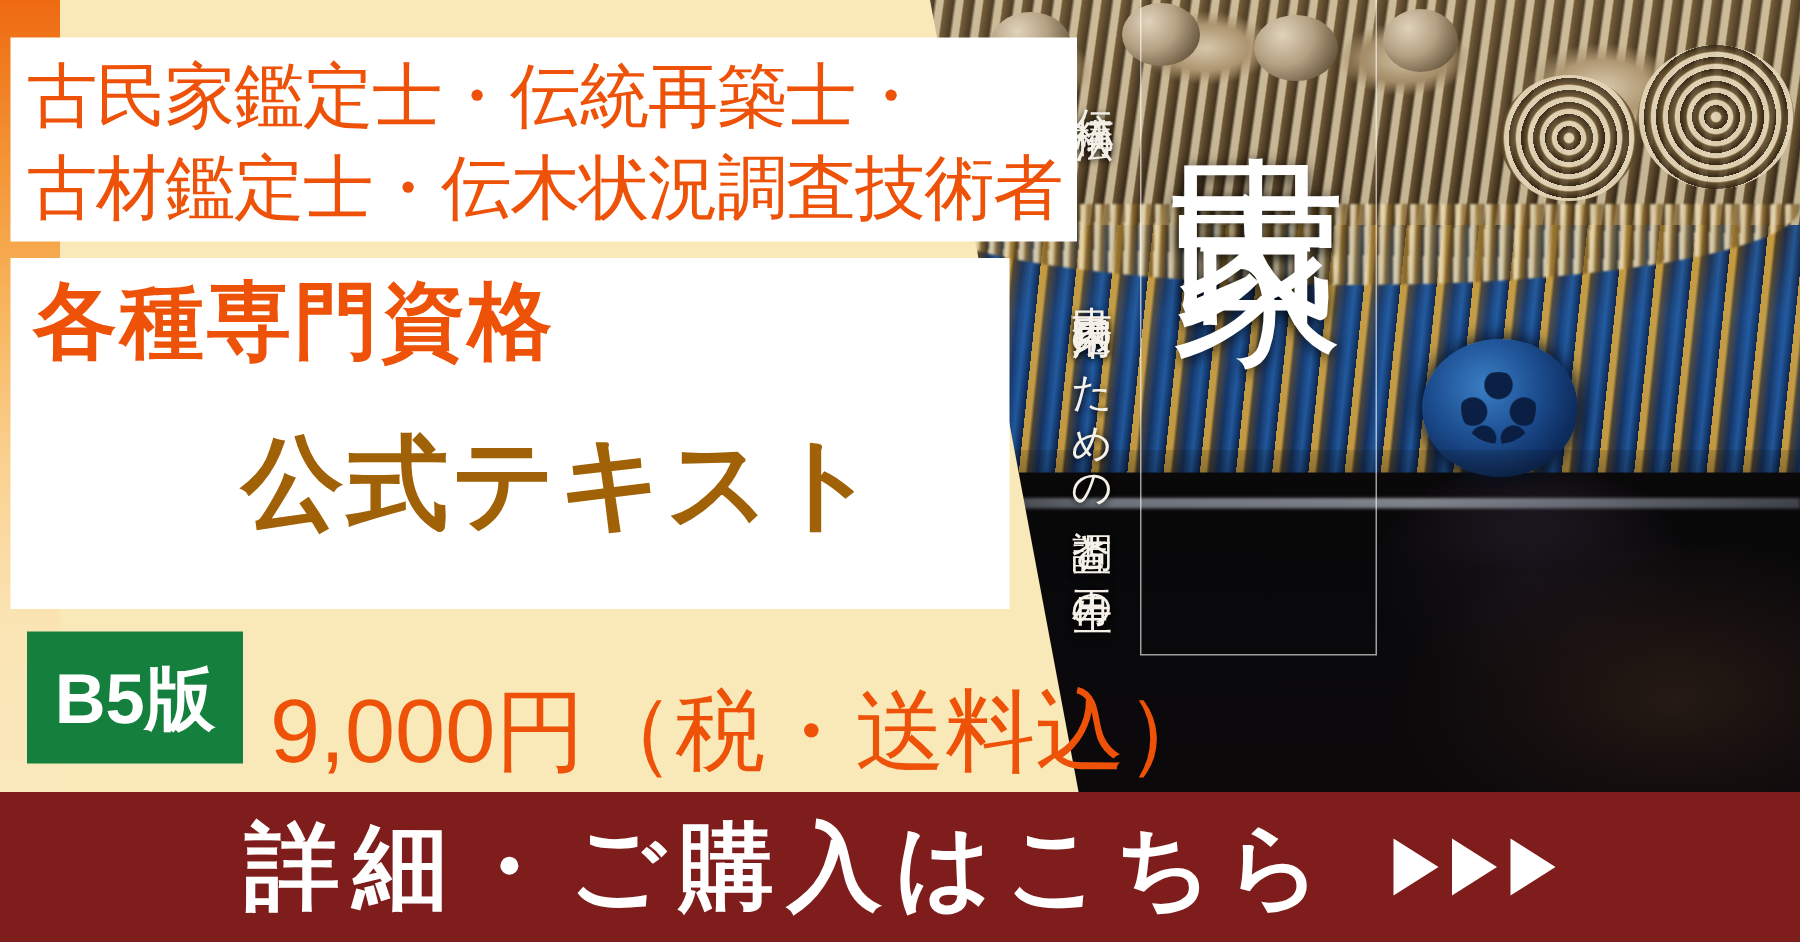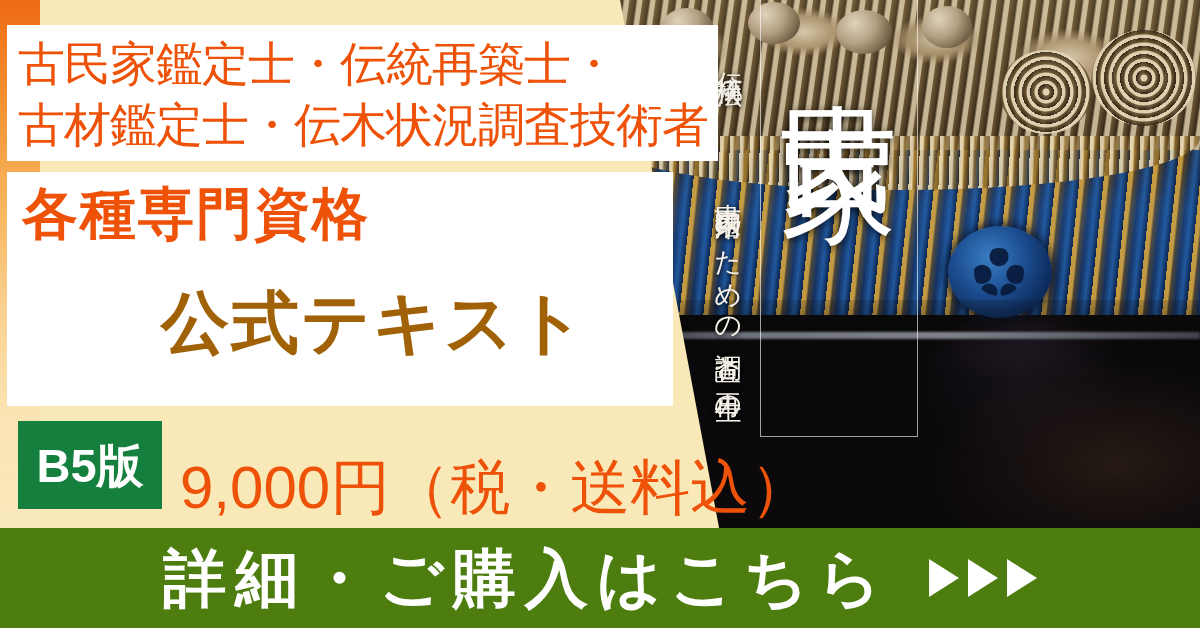--- a/index.html
+++ b/index.html
@@ -136,21 +136,21 @@
   .size-badge span{
     color:#fff;font-size:47px;font-weight:700;letter-spacing:0;line-height:1;
   }
   .price{
     position:absolute;left:180px;top:430px;
     font-size:60px;color:#ee5208;letter-spacing:0;line-height:1.2;white-space:nowrap;margin-top:22px;
   }
 
   
   .cta-bar{
-    position:absolute;left:0;top:528px;width:1200px;height:100px;background:#4d7c0f;
+    position:absolute;left:0;top:528px;width:1200px;height:100px;background:#7f1d1d;
     display:flex;align-items:center;justify-content:center;gap:34px;
   }
   .cta-text{
     color:#fff;font-size:63px;font-weight:700;letter-spacing:9px;line-height:1;white-space:nowrap;
   }
   .cta-arrows{display:flex;align-items:center;gap:9px;margin-left:4px;}
   .arrow{width:0;height:0;border-left:30px solid #fff;border-top:19px solid transparent;border-bottom:19px solid transparent;}
 </style>
 </head>
 <body>

